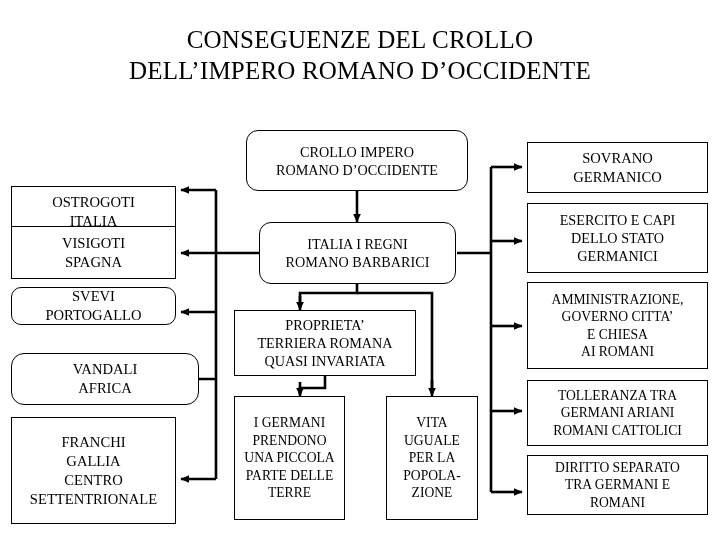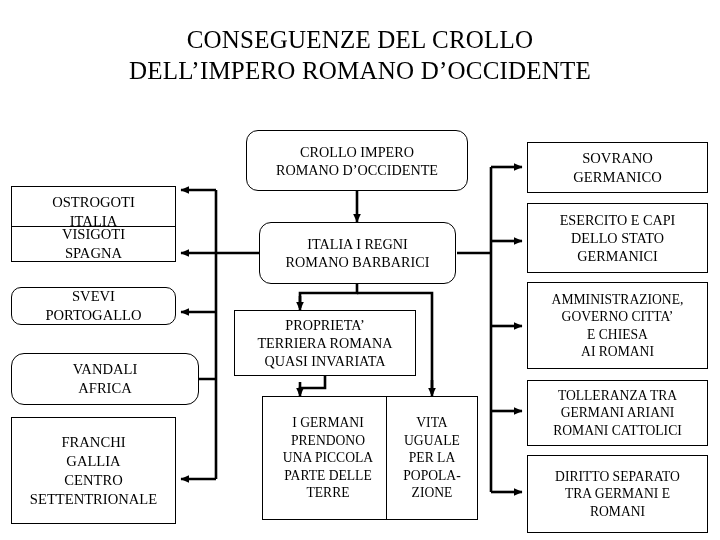--- a/index.html
+++ b/index.html
@@ -111,36 +111,36 @@
   <div class="nodebox rounded t14" style="left:246px; top:130px; width:222px; height:61px;">CROLLO IMPERO
 ROMANO D’OCCIDENTE</div>
 
   <div class="nodebox rounded t14" style="left:259px; top:222px; width:197px; height:62px;">ITALIA I REGNI
 ROMANO BARBARICI</div>
 
   <div class="nodebox t14" style="left:234px; top:310px; width:182px; height:66px;">PROPRIETA’
 TERRIERA ROMANA
 QUASI INVARIATA</div>
 
-  <div class="nodebox t13" style="left:234px; top:396px; width:132px; height:124px;margin-left:28px;">I GERMANI
+  <div class="nodebox t13" style="left:234px; top:396px; width:111px; height:124px;">I GERMANI
 PRENDONO
 UNA PICCOLA
 PARTE DELLE
 TERRE</div>
 
   <div class="nodebox t13" style="left:386px; top:396px; width:92px; height:124px;">VITA
 UGUALE
 PER LA
 POPOLA-
 ZIONE</div>
 
   <div class="nodebox t15" style="left:11px; top:165px; width:165px; height:52px;margin-top:21px;">OSTROGOTI
 ITALIA</div>
 
-  <div class="nodebox t15" style="left:11px; top:226px; width:165px; height:36px;">VISIGOTI
+  <div class="nodebox t15" style="left:11px; top:226px; width:165px; height:53px;">VISIGOTI
 SPAGNA</div>
 
   <div class="nodebox t15" style="left:11px; top:287px; width:165px; height:38px;border-radius:10px;">SVEVI
 PORTOGALLO</div>
 
   <div class="nodebox t15" style="left:11px; top:353px; width:188px; height:52px;border-radius:13px;">VANDALI
 AFRICA</div>
 
   <div class="nodebox t15" style="left:11px; top:417px; width:165px; height:107px;">FRANCHI
 GALLIA
@@ -156,17 +156,17 @@
 
   <div class="nodebox t13" style="left:527px; top:282px; width:181px; height:87px;">AMMINISTRAZIONE,
 GOVERNO CITTA’
 E CHIESA
 AI ROMANI</div>
 
   <div class="nodebox t13" style="left:527px; top:380px; width:181px; height:66px;">TOLLERANZA TRA
 GERMANI ARIANI
 ROMANI CATTOLICI</div>
 
-  <div class="nodebox t13" style="left:527px; top:455px; width:181px; height:78px;">DIRITTO SEPARATO
+  <div class="nodebox t13" style="left:527px; top:455px; width:181px; height:60px;">DIRITTO SEPARATO
 TRA GERMANI E
 ROMANI</div>
 
 </div>
 
 </body></html>

